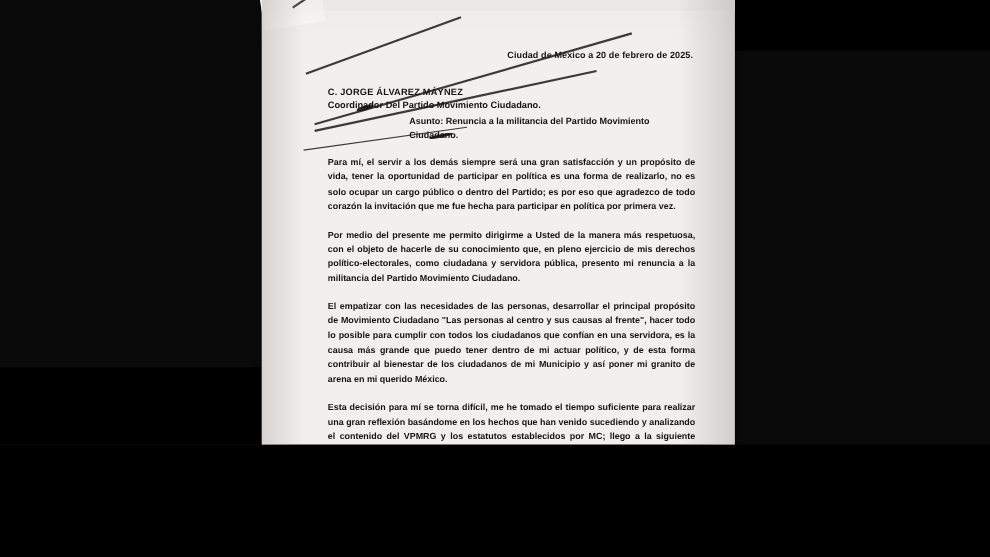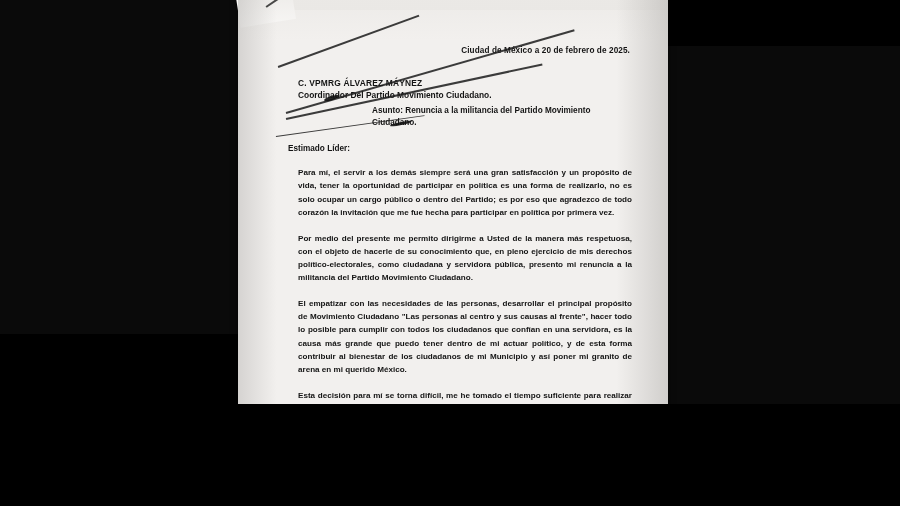--- a/index.html
+++ b/index.html
@@ -221,30 +221,29 @@
     <div class="strike s2"></div>
     <div class="strike s4"></div>
     <div class="blot b1"></div>
     <div class="blot b2"></div>
 
     <div class="doc-body">
 
       <div class="line-date">Ciudad de México a 20 de febrero de 2025.</div>
 
       <div class="addressee">
-        <div class="nm">C. VPMRG ÁLVAREZ MÁYNEZ</div>
+        <div class="nm">C. JORGE ÁLVAREZ MÁYNEZ</div>
         <div>Coordinador Del Partido Movimiento Ciudadano.</div>
       </div>
 
       <div class="asunto">
         <span>Asunto:</span>
         <span>Renuncia a la militancia del Partido Movimiento Ciudadano.</span>
       </div>
 
-      <div class="saludo">Estimado Líder:</div>
 
       <p class="para">Para mí, el servir a los demás siempre será una gran satisfacción y un propósito de vida, tener la oportunidad de participar en política es una forma de realizarlo, no es solo ocupar un cargo público o dentro del Partido; es por eso que agradezco de todo corazón la invitación que me fue hecha para participar en política por primera vez.</p>
       <p class="para">Por medio del presente me permito dirigirme a Usted de la manera más respetuosa, con el objeto de hacerle de su conocimiento que, en pleno ejercicio de mis derechos político-electorales, como ciudadana y servidora pública, presento mi renuncia a la militancia del Partido Movimiento Ciudadano.</p>
       <p class="para">El empatizar con las necesidades de las personas, desarrollar el principal propósito de Movimiento Ciudadano "Las personas al centro y sus causas al frente", hacer todo lo posible para cumplir con todos los ciudadanos que confían en una servidora, es la causa más grande que puedo tener dentro de mi actuar político, y de esta forma contribuir al bienestar de los ciudadanos de mi Municipio y así poner mi granito de arena en mi querido México.</p>
       <p class="para">Esta decisión para mí se torna difícil, me he tomado el tiempo suficiente para realizar una gran reflexión basándome en los hechos que han venido sucediendo y analizando el contenido del VPMRG y los estatutos establecidos por MC; llego a la siguiente conclusión: como mujer he tenido que enfrentar situaciones que me parecen más que desagradables por quienes hoy dirigen la coordinación estatal, mismas que han limitado mi participación política al interior de los ejercicios que debieran ser democráticos y que en nada siguen el discurso del movimiento, sobre que las viejas prácticas están en el pasado y que ahora se hacen presentes, afectando mi desempeño, vulnerando mis derechos fundamentales, mi dignidad humana y dignidad de mujer; por ello considero necesario deslindarme de esta organización política y continuar mi responsabilidad de manera independiente. Para su servidora es importante mantener la congruencia de mis ideales, valores y principios,</p>
 
     </div>
   </div>
 </div>
 

